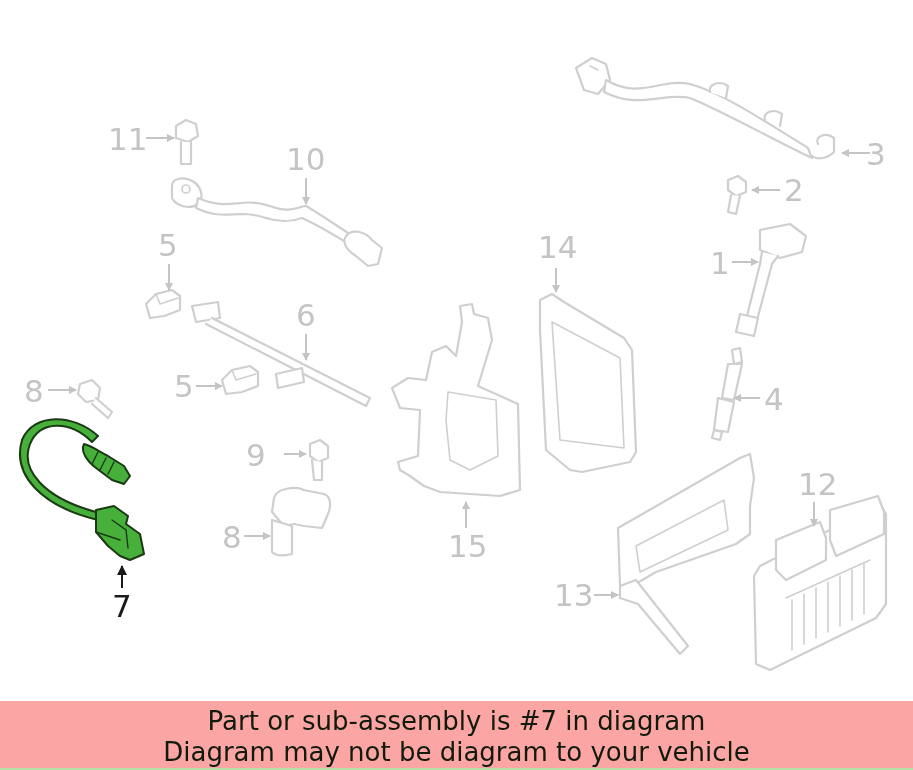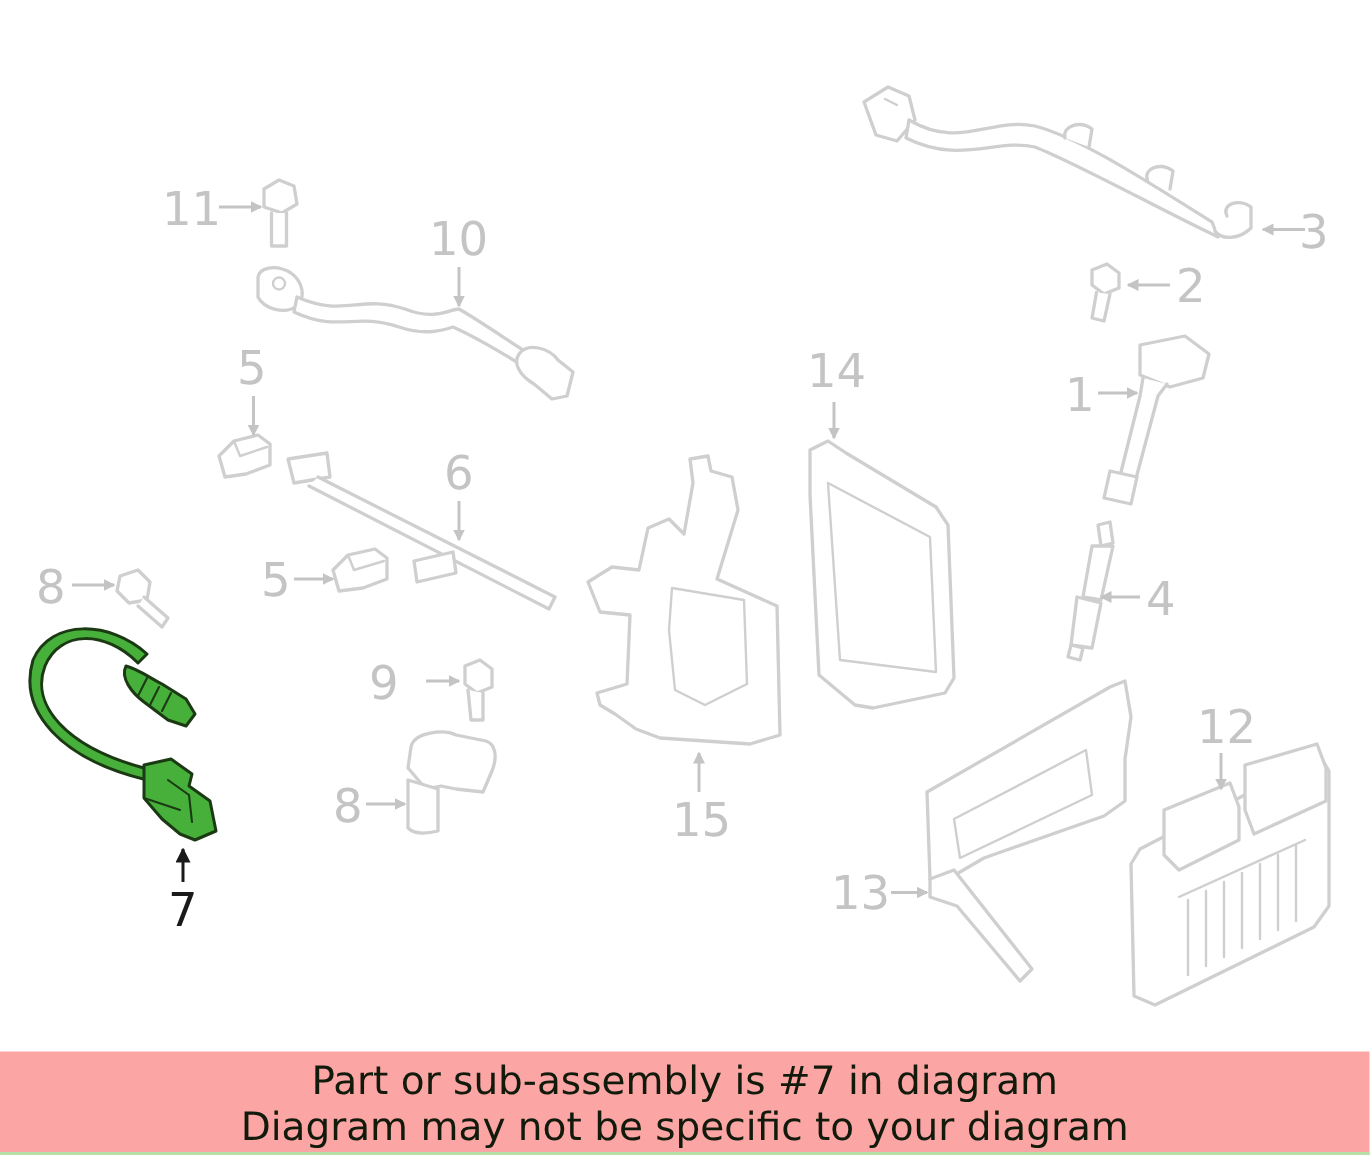--- a/index.html
+++ b/index.html
@@ -200,14 +200,14 @@
     <path class="part-thin" d="M786,598 L870,560 M792,600 L792,650 M804,594 L804,644 M816,588 L816,638 M828,582 L828,632 M840,576 L840,626 M852,570 L852,620 M864,564 L864,614"></path>
   </g>
   <g>
     <line class="leader" x1="814" y1="502" x2="814" y2="526" marker-end="url(#arr)"></line>
     <text class="callout-text" x="798" y="495">12</text>
   </g>
 </svg>
 
 <div id="banner">
   <span>Part or sub-assembly is #7 in diagram</span>
-  <span>Diagram may not be specific to your diagram</span>
+  <span>Diagram may not be diagram to your vehicle</span>
 </div>
 
 </body></html>

